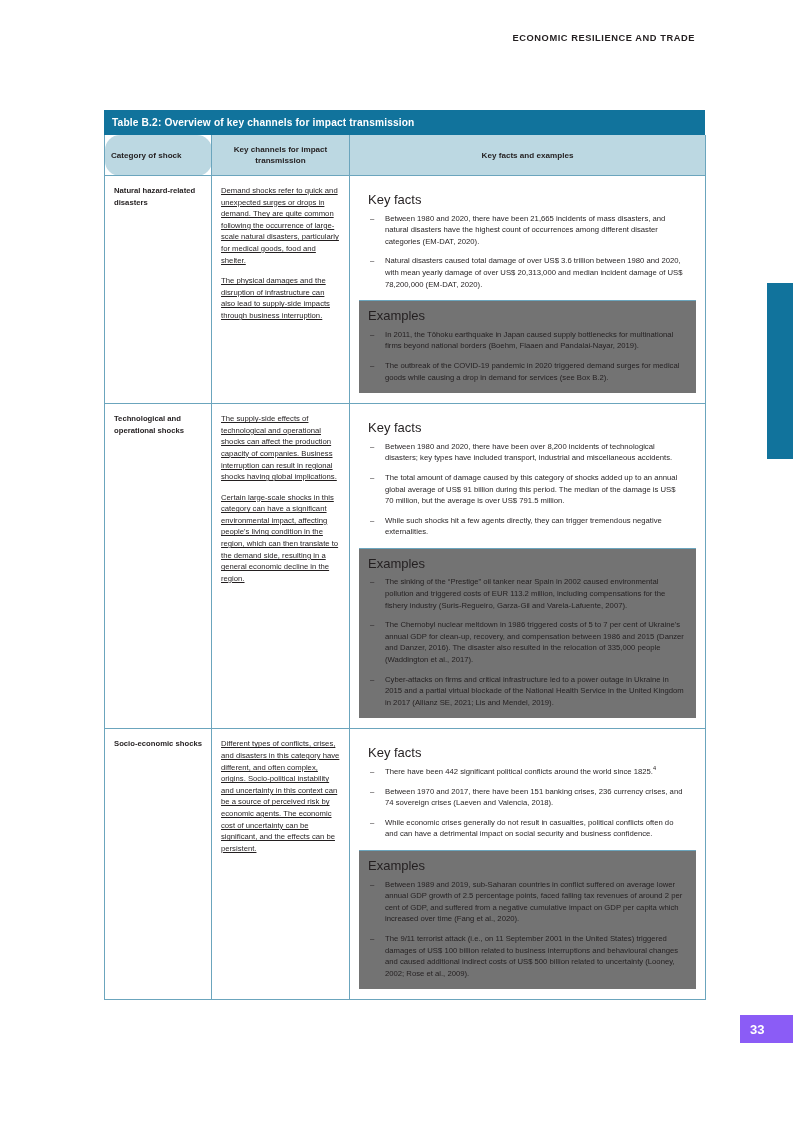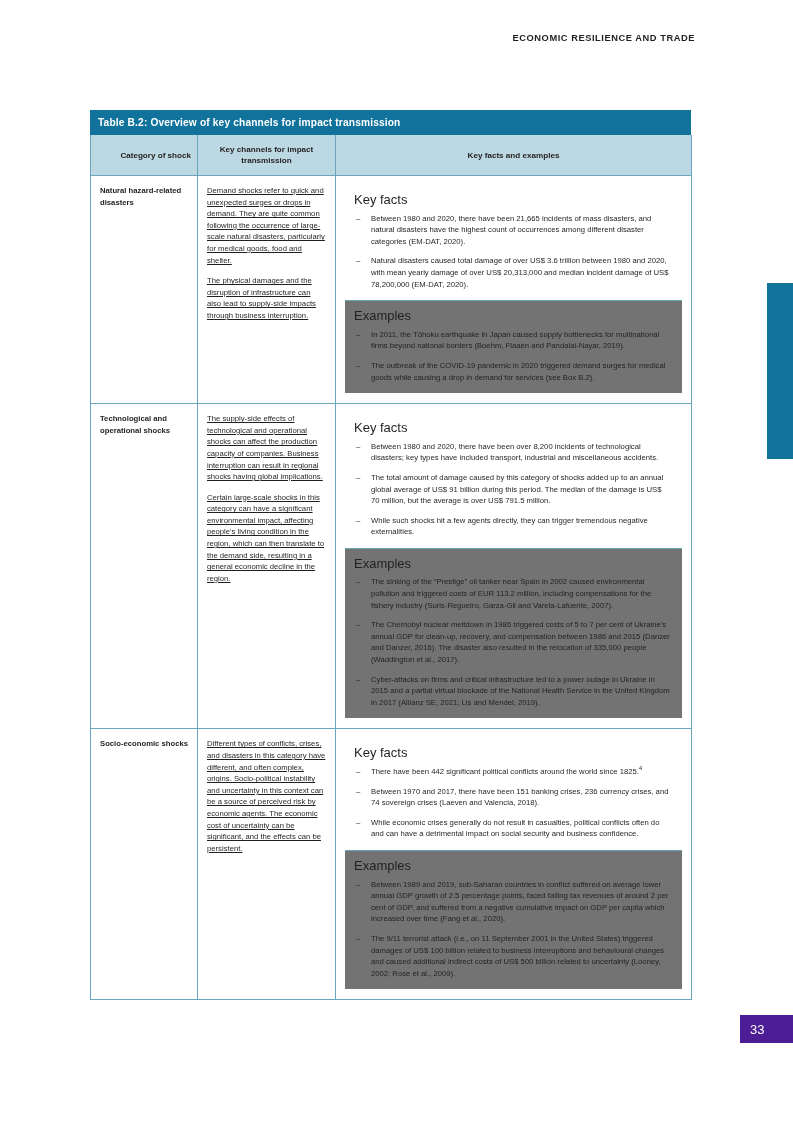--- a/index.html
+++ b/index.html
@@ -39,34 +39,34 @@
     background: #11739c;
   }
 
   
   .folio {
     position: absolute;
     left: 740px;
     top: 1015px;
     width: 53px;
     height: 28px;
-    background: #4c1d95;
+    background: #8b5cf6;
     color: #ffffff;
     font-size: 13px;
-    font-weight: normal;
+    font-weight: bold;
     display: flex;
     align-items: center;
     padding-left: 10px;
     box-sizing: border-box;
   }
 
   
   .table-wrap {
     position: absolute;
-    left: 90px;
+    left: 104px;
     top: 110px;
     width: 601px;
   }
   .tbl-title {
     background: #11739c;
     color: #ffffff;
     font-size: 10.2px;
     font-weight: bold;
     padding: 7px 0 7px 8px;
     letter-spacing: 0.15px;
@@ -84,21 +84,21 @@
     background: #bcd8e2;
     border: 1px solid #6ba5bd;
     border-top: none;
     font-size: 8.1px;
     font-weight: bold;
     color: #231f20;
     padding: 9px 6px;
     line-height: 11px;
     vertical-align: middle;
   }
-  th.th-left { text-align: right; padding-left: 9px; }
+  th.th-left { text-align: left; padding-left: 9px; border-radius: 15px; }
   th.th-center { text-align: center; }
 
   table.tbl td {
     border: 1px solid #6ba5bd;
     vertical-align: top;
     font-size: 7.7px;
     line-height: 11.6px;
     padding: 9px 9px 10px 9px;
     background: #ffffff;
     margin-top: 20px;

